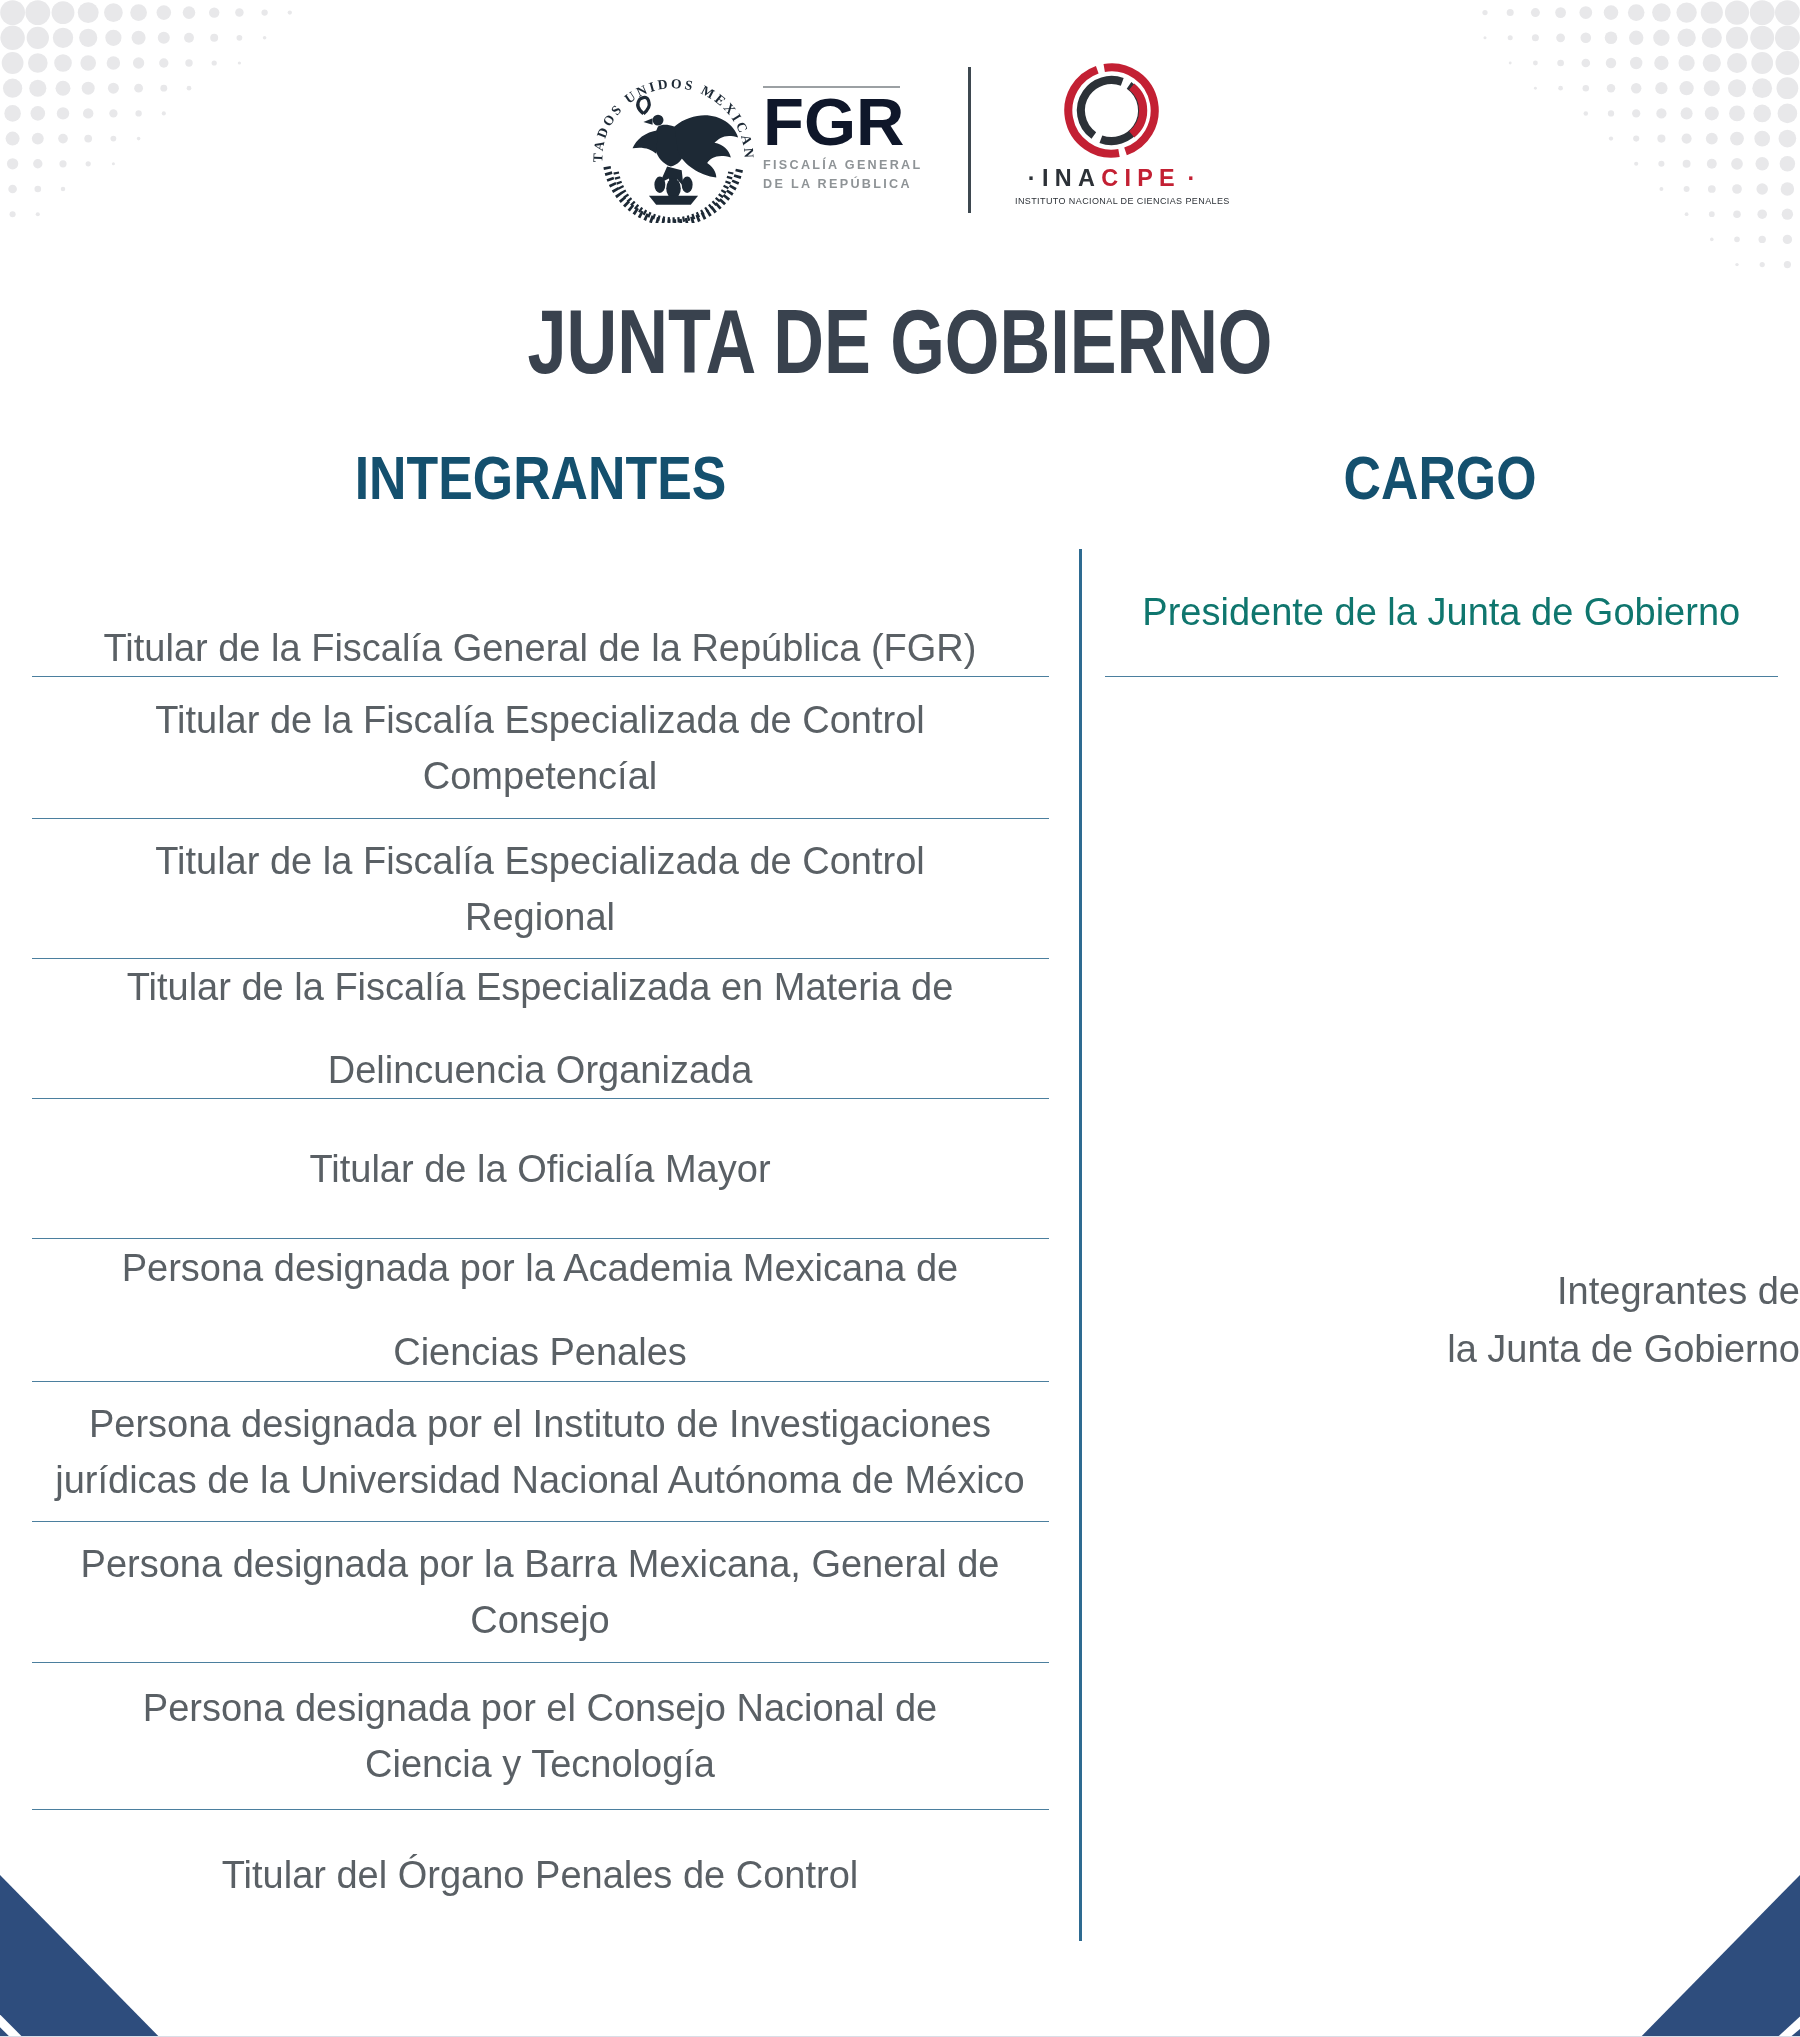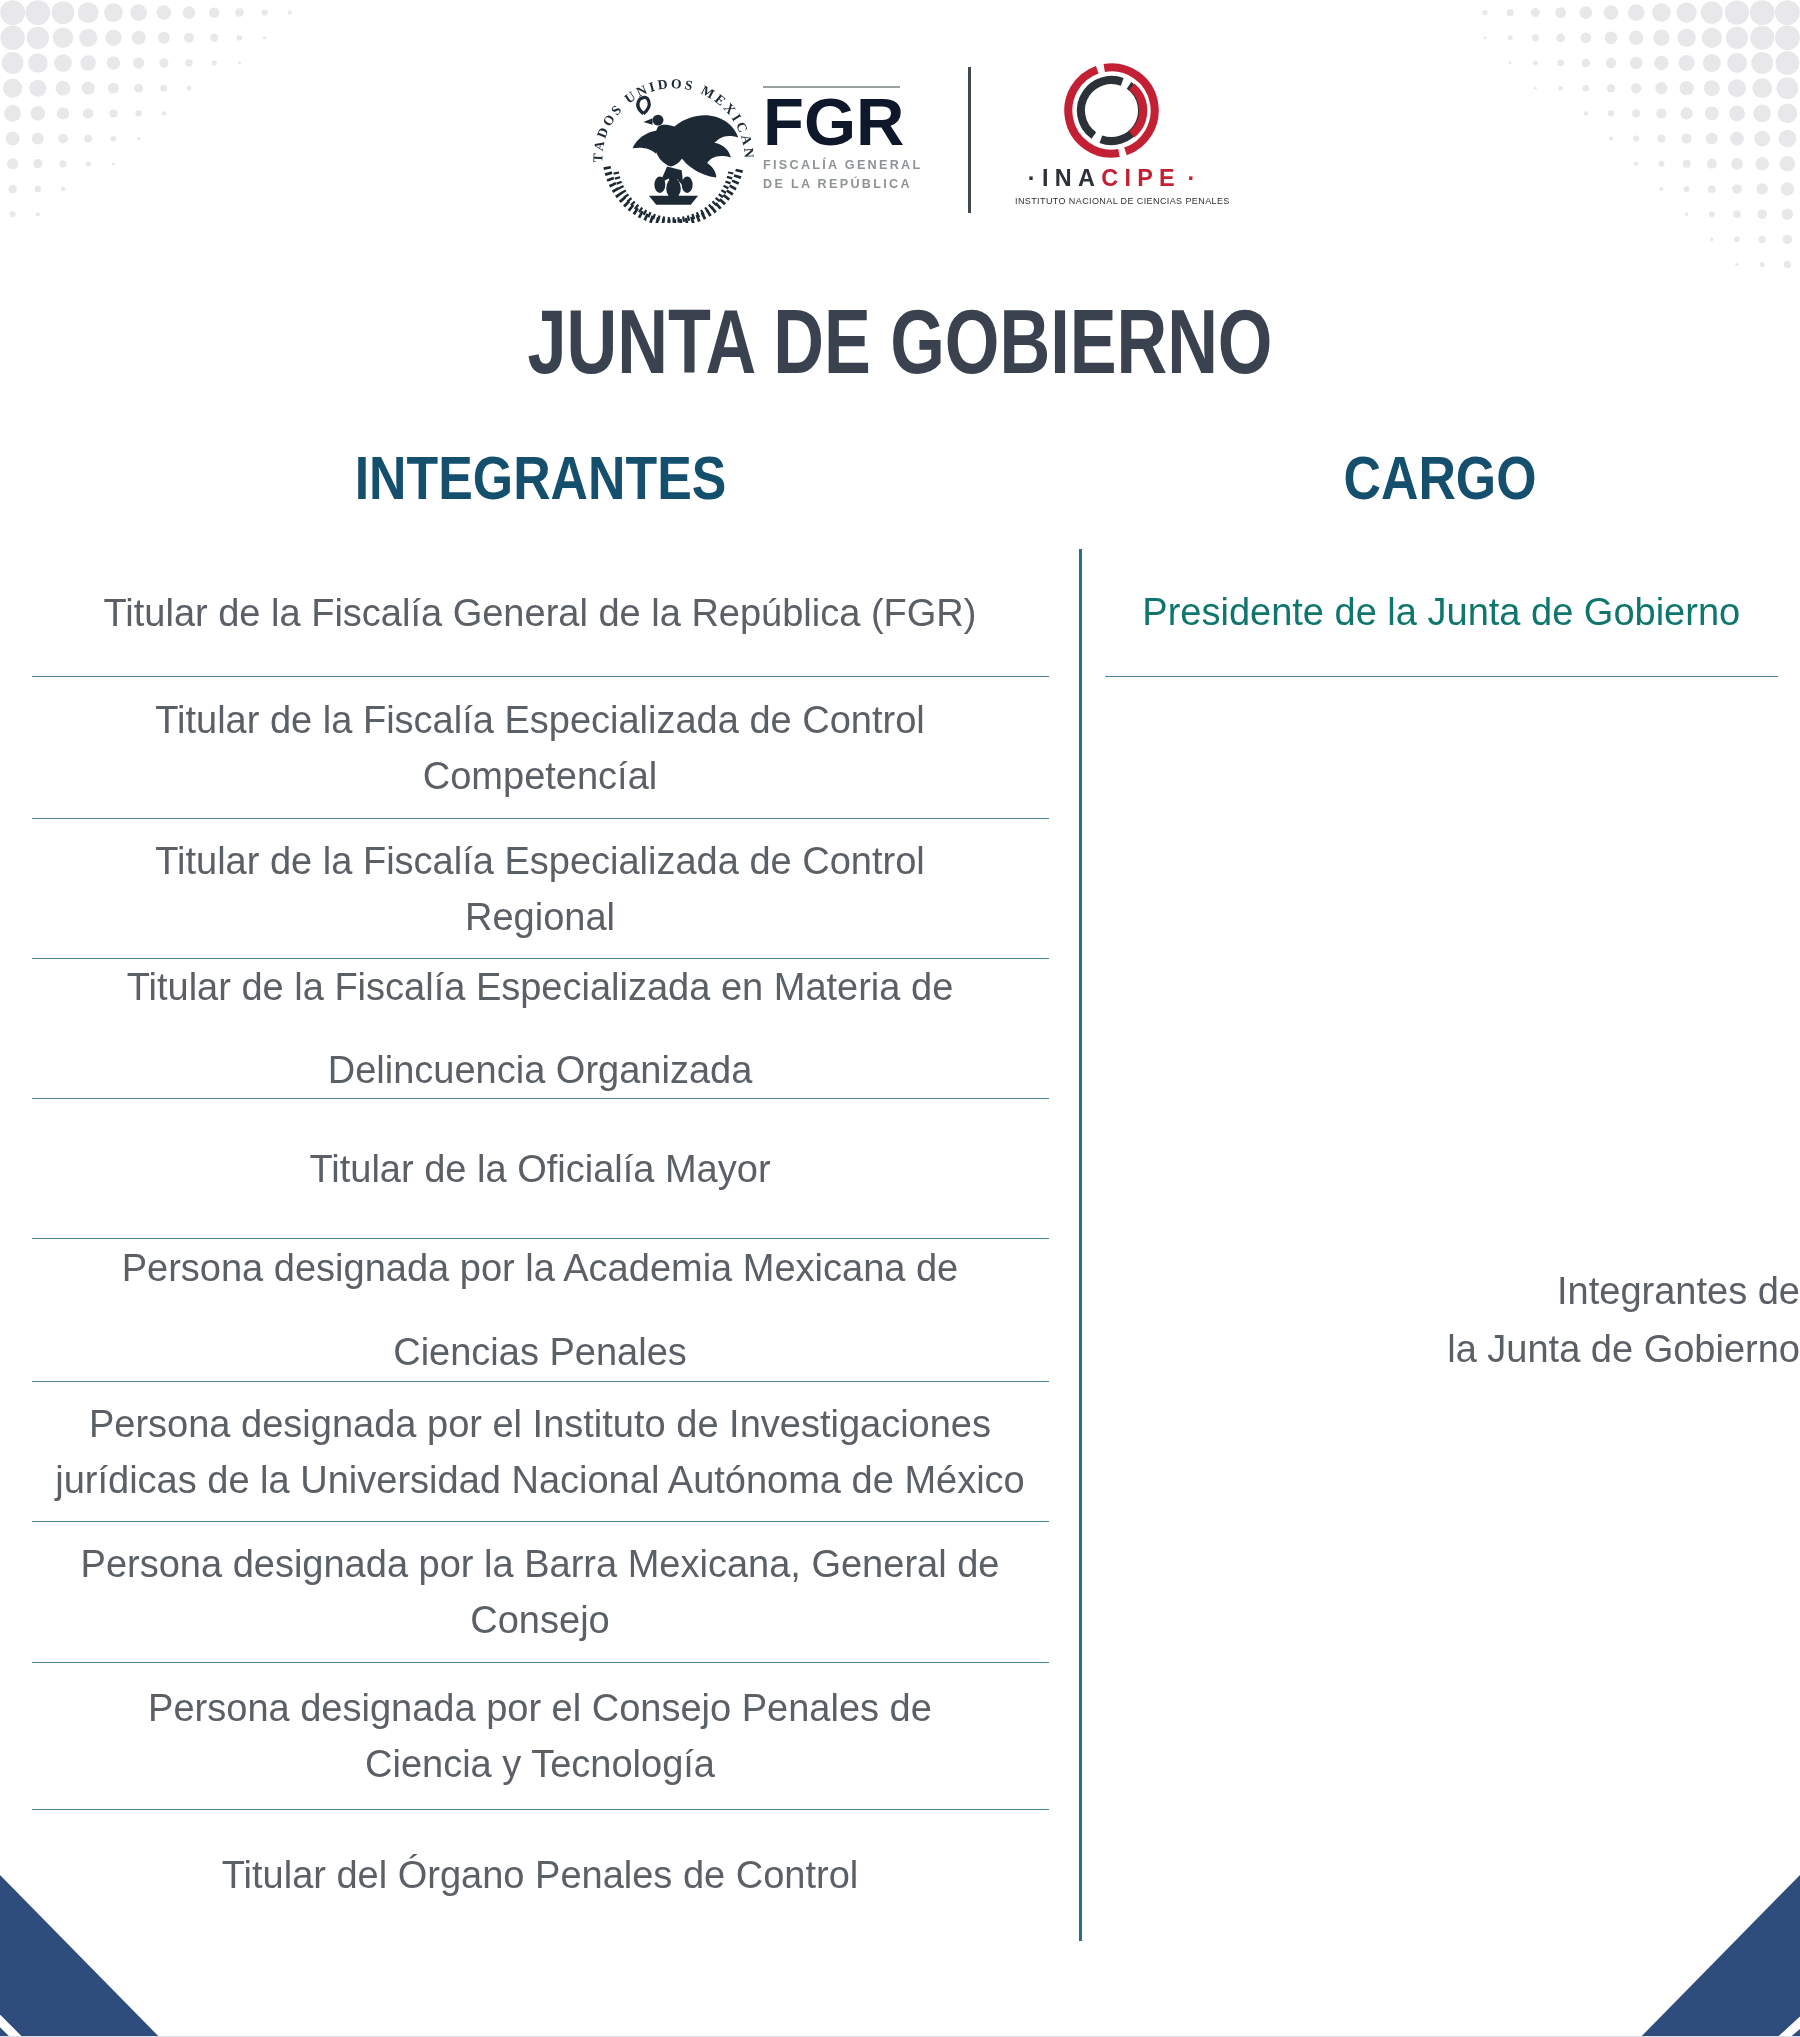--- a/index.html
+++ b/index.html
@@ -274,21 +274,21 @@
     </div>
     <div class="inacipe-sub">INSTITUTO NACIONAL DE CIENCIAS PENALES</div>
   </div>
 
   <h1 class="main-title" style="margin:0;">JUNTA DE GOBIERNO</h1>
 
   <div class="col-heading left">INTEGRANTES</div>
   <div class="col-heading right">CARGO</div>
 
   <div class="members-list">
-      <div class="member-row divided" style="height: 128px;">
+      <div class="member-row divided" style="height: 128px; justify-content: flex-end;">
         <div class="member-line">Titular de la Fiscalía General  de la República (FGR)</div>
       </div>
       <div class="member-row divided" style="height: 142px;">
         <div class="member-line">Titular de la Fiscalía Especializada de Control</div>
         <div class="member-line">Competencíal</div>
       </div>
       <div class="member-row divided" style="height: 140px;">
         <div class="member-line">Titular de la Fiscalía Especializada de Control</div>
         <div class="member-line">Regional</div>
       </div>
@@ -305,21 +305,21 @@
       </div>
       <div class="member-row divided" style="height: 140px;">
         <div class="member-line">Persona designada por el Instituto de Investigaciones</div>
         <div class="member-line">jurídicas de la Universidad Nacional Autónoma de México</div>
       </div>
       <div class="member-row divided" style="height: 141px;">
         <div class="member-line">Persona designada por la Barra Mexicana, General de</div>
         <div class="member-line">Consejo</div>
       </div>
       <div class="member-row divided" style="height: 147px;">
-        <div class="member-line">Persona designada por el Consejo Penales de</div>
+        <div class="member-line">Persona designada por el Consejo Nacional de</div>
         <div class="member-line">Ciencia y Tecnología</div>
       </div>
       <div class="member-row" style="height: 130px;">
         <div class="member-line">Titular del Órgano Penales de Control</div>
       </div>
     </div>
 
   <div class="vertical-divider"></div>
 
   <div class="col-right">

